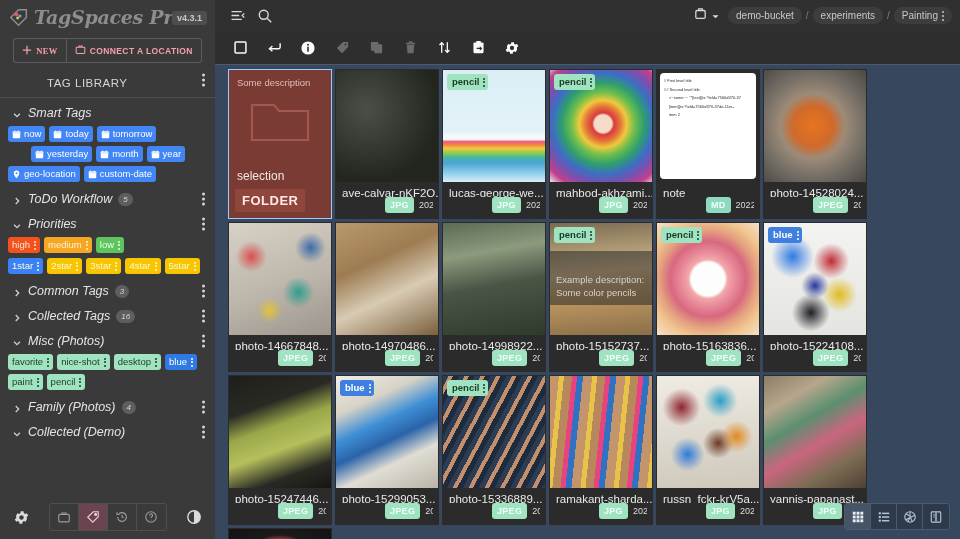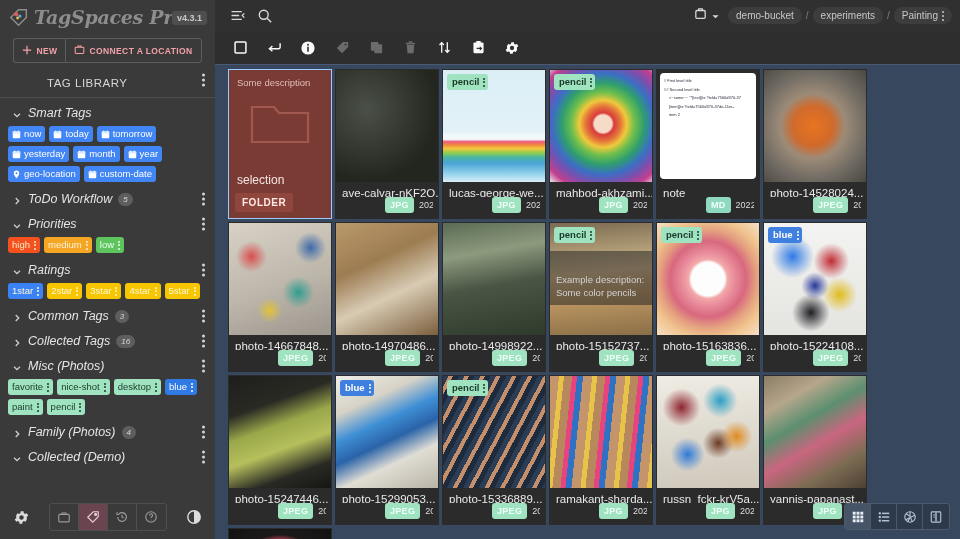--- a/index.html
+++ b/index.html
@@ -55,21 +55,21 @@
   .loc-btn {
     border: 1px solid #5c5c5c;
     color: #f4a0a8;
     font-size: 8.5px; font-weight: bold;
     letter-spacing: 0.4px;
     padding: 5px 8px;
     display: flex; align-items: center; gap: 4px;
     background: transparent;
     white-space: nowrap;
   }
-  .loc-btn:first-child { border-radius: 3px 0 0 3px; border-right: none; }
+  .loc-btn:first-child { border-radius: 3px 0 0 3px; border-right: none; font-family: Liberation Serif, serif; }
   .loc-btn:last-child  { border-radius: 0 3px 3px 0; justify-content: center; }
   .loc-btn svg { flex: 0 0 auto; }
 
   .tag-lib-head {
     display: flex; align-items: center;
     padding: 14px 10px 8px 12px;
     position: relative;
     margin-left: 35px;
   }
   .tag-lib-title {
@@ -275,21 +275,21 @@
     padding: 7px 8px 0 8px;
   }
   .folder-icon {
     flex: 1 1 auto;
     display: flex; align-items: center; justify-content: center;
     padding-bottom: 22px;
   }
   .folder-name { color: #f3e5e3; font-size: 12px; padding: 0 8px 6px 8px; }
   .folder-badge {
     background: #8f463d; color: #ffe9e5;
-    font-size: 10px; font-weight: bold;
+    font-size: 13px; font-weight: bold;
     letter-spacing: 0.5px;
     padding: 4px 7px;
     align-self: flex-start;
     margin: 0 0 6px 6px;
     border-radius: 2px;
   }
   
   .note-page {
     position: absolute; inset: 3px;
     background: #ffffff; border-radius: 4px;
@@ -406,71 +406,71 @@
             <span class="cal">
               <svg width="9" height="9" viewBox="0 0 12 12" fill="#fff">
                 <rect x="1" y="2" width="10" height="9" rx="1.2"></rect>
                 <rect x="1" y="2" width="10" height="2.6" fill="#d8e6ff"></rect>
                 <rect x="3" y="0.6" width="1.3" height="2.4" rx="0.5"></rect>
                 <rect x="7.7" y="0.6" width="1.3" height="2.4" rx="0.5"></rect>
               </svg>
             </span>
             <span>tomorrow</span>
           </span>
+          <span class="chip" style="background: rgb(66, 133, 244); color: rgb(255, 255, 255); margin-left: 23px;">
+            <span class="cal">
+              <svg width="9" height="9" viewBox="0 0 12 12" fill="#fff">
+                <rect x="1" y="2" width="10" height="9" rx="1.2"></rect>
+                <rect x="1" y="2" width="10" height="2.6" fill="#d8e6ff"></rect>
+                <rect x="3" y="0.6" width="1.3" height="2.4" rx="0.5"></rect>
+                <rect x="7.7" y="0.6" width="1.3" height="2.4" rx="0.5"></rect>
+              </svg>
+            </span>
+            <span>yesterday</span>
+          </span>
           <span class="chip" style="background: rgb(66, 133, 244); color: rgb(255, 255, 255);">
             <span class="cal">
               <svg width="9" height="9" viewBox="0 0 12 12" fill="#fff">
                 <rect x="1" y="2" width="10" height="9" rx="1.2"></rect>
                 <rect x="1" y="2" width="10" height="2.6" fill="#d8e6ff"></rect>
                 <rect x="3" y="0.6" width="1.3" height="2.4" rx="0.5"></rect>
                 <rect x="7.7" y="0.6" width="1.3" height="2.4" rx="0.5"></rect>
               </svg>
             </span>
-            <span>yesterday</span>
+            <span>month</span>
           </span>
           <span class="chip" style="background: rgb(66, 133, 244); color: rgb(255, 255, 255);">
             <span class="cal">
               <svg width="9" height="9" viewBox="0 0 12 12" fill="#fff">
                 <rect x="1" y="2" width="10" height="9" rx="1.2"></rect>
                 <rect x="1" y="2" width="10" height="2.6" fill="#d8e6ff"></rect>
                 <rect x="3" y="0.6" width="1.3" height="2.4" rx="0.5"></rect>
                 <rect x="7.7" y="0.6" width="1.3" height="2.4" rx="0.5"></rect>
               </svg>
             </span>
-            <span>month</span>
+            <span>year</span>
+          </span>
+          <span class="chip" style="background: rgb(66, 133, 244); color: rgb(255, 255, 255);">
+            <span class="cal">
+              <svg width="9" height="9" viewBox="0 0 12 12" fill="#fff">
+                <path d="M6 .8a3.6 3.6 0 0 0-3.6 3.6c0 2.7 3.6 6.8 3.6 6.8s3.6-4.1 3.6-6.8A3.6 3.6 0 0 0 6 .8z"></path>
+                <circle cx="6" cy="4.3" r="1.3" fill="#4285f4"></circle>
+              </svg>
+            </span>
+            <span>geo-location</span>
           </span>
           <span class="chip" style="background: rgb(66, 133, 244); color: rgb(255, 255, 255);">
             <span class="cal">
               <svg width="9" height="9" viewBox="0 0 12 12" fill="#fff">
                 <rect x="1" y="2" width="10" height="9" rx="1.2"></rect>
                 <rect x="1" y="2" width="10" height="2.6" fill="#d8e6ff"></rect>
                 <rect x="3" y="0.6" width="1.3" height="2.4" rx="0.5"></rect>
                 <rect x="7.7" y="0.6" width="1.3" height="2.4" rx="0.5"></rect>
               </svg>
             </span>
-            <span>year</span>
-          </span>
-          <span class="chip" style="background: rgb(66, 133, 244); color: rgb(255, 255, 255);">
-            <span class="cal">
-              <svg width="9" height="9" viewBox="0 0 12 12" fill="#fff">
-                <path d="M6 .8a3.6 3.6 0 0 0-3.6 3.6c0 2.7 3.6 6.8 3.6 6.8s3.6-4.1 3.6-6.8A3.6 3.6 0 0 0 6 .8z"></path>
-                <circle cx="6" cy="4.3" r="1.3" fill="#4285f4"></circle>
-              </svg>
-            </span>
-            <span>geo-location</span>
-          </span>
-          <span class="chip" style="background: rgb(66, 133, 244); color: rgb(255, 255, 255);">
-            <span class="cal">
-              <svg width="9" height="9" viewBox="0 0 12 12" fill="#fff">
-                <rect x="1" y="2" width="10" height="9" rx="1.2"></rect>
-                <rect x="1" y="2" width="10" height="2.6" fill="#d8e6ff"></rect>
-                <rect x="3" y="0.6" width="1.3" height="2.4" rx="0.5"></rect>
-                <rect x="7.7" y="0.6" width="1.3" height="2.4" rx="0.5"></rect>
-              </svg>
-            </span>
             <span>custom-date</span>
           </span>
         </div>
         <div class="grp">
           <span class="chev">
             <svg width="10" height="10" viewBox="0 0 12 12" fill="none" stroke="currentColor" stroke-width="1.6">
               <path d="M4.5 2.5 8 6 4.5 9.5"></path>
             </svg>
           </span>
           <span class="grp-label">ToDo Workflow</span>
@@ -511,33 +511,20 @@
               <i></i>
             </span>
           </span>
           <span class="chip" style="background: rgb(94, 196, 94); color: rgb(234, 255, 234);">
             <span>low</span>
             <span class="dots">
               <i></i>
               <i></i>
               <i></i>
             </span>
-          </span>
-        </div>
-        <div class="grp">
-          <span class="chev">
-            <svg width="10" height="10" viewBox="0 0 12 12" fill="none" stroke="currentColor" stroke-width="1.6">
-              <path d="M2.5 4.5 6 8 9.5 4.5"></path>
-            </svg>
-          </span>
-          <span class="grp-label">Ratings</span>
-          <span class="kebab">
-            <i></i>
-            <i></i>
-            <i></i>
           </span>
         </div>
         <div class="chips">
           <span class="chip" style="background: #3b82f6; color: rgb(255, 247, 214);">
             <span>1star</span>
             <span class="dots">
               <i></i>
               <i></i>
               <i></i>
             </span>

